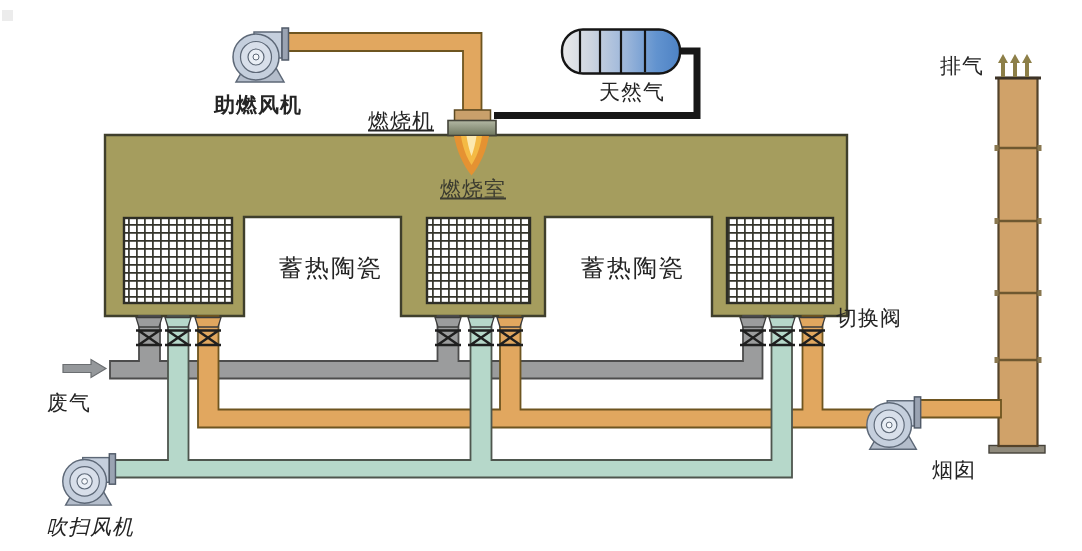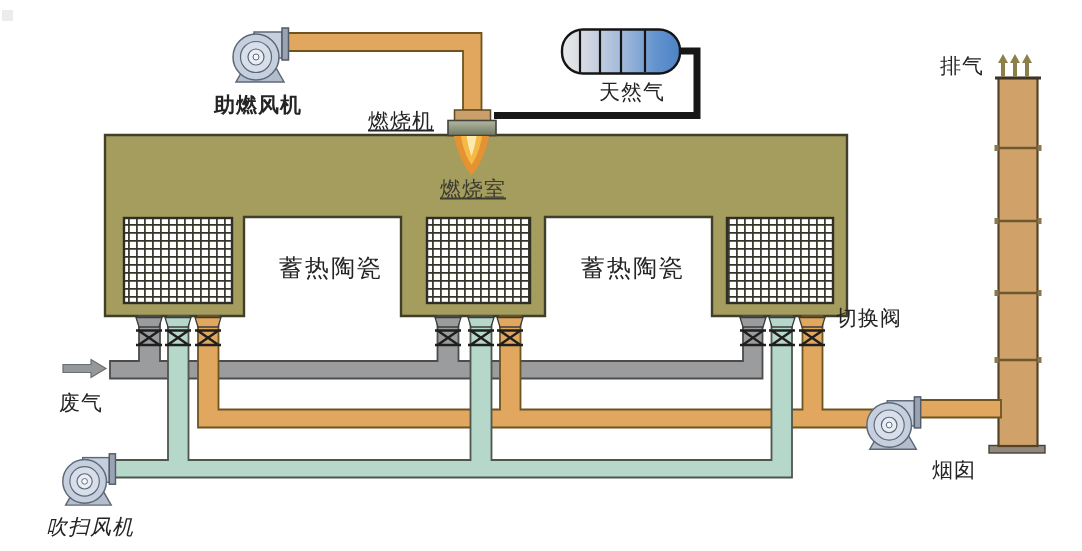--- a/index.html
+++ b/index.html
@@ -170,17 +170,17 @@
   </svg>
 
   <div class="lbl" style="left:258px;top:105px;font-weight:bold;">助燃风机</div>
   <div class="lbl" style="left:401px;top:121px;text-decoration:underline;">燃烧机</div>
   <div class="lbl" style="left:632px;top:92px;">天然气</div>
   <div class="lbl on-chamber" style="left:473px;top:189px;">燃烧室</div>
   <div class="lbl big" style="left:331px;top:268px;">蓄热陶瓷</div>
   <div class="lbl big" style="left:633px;top:268px;">蓄热陶瓷</div>
   <div class="lbl" style="left:962px;top:66px;">排气</div>
   <div class="lbl" style="left:869px;top:318px;">切换阀</div>
-  <div class="lbl" style="left:81px;top:403px;">废气</div>
+  <div class="lbl" style="left:69px;top:403px;">废气</div>
   <div class="lbl" style="left:90px;top:527px;font-style:italic;">吹扫风机</div>
   <div class="lbl" style="left:954px;top:470px;">烟囱</div>
 
 </div>
 
 </body></html>

